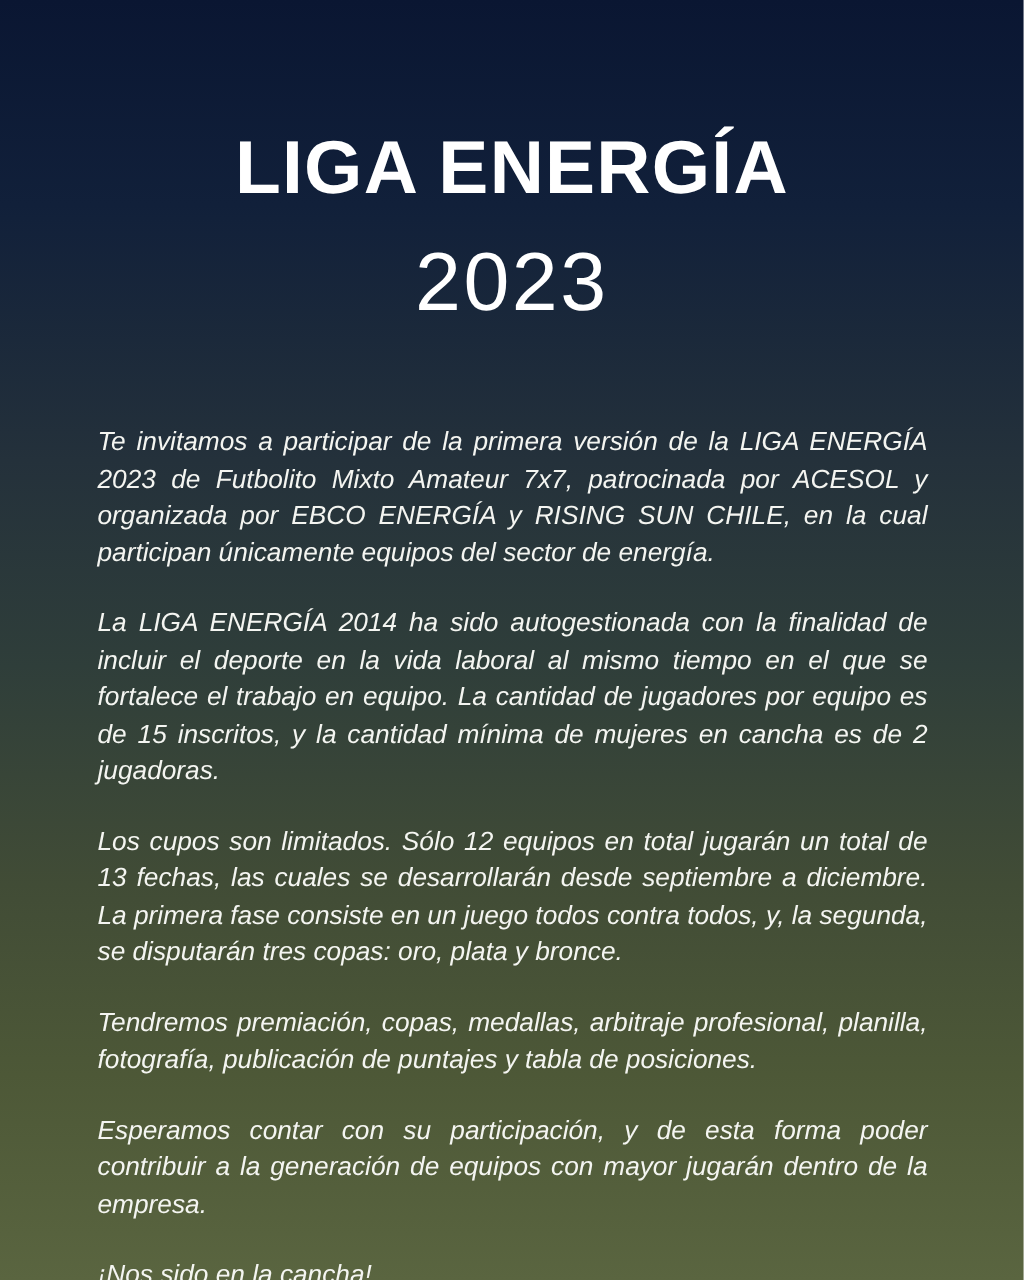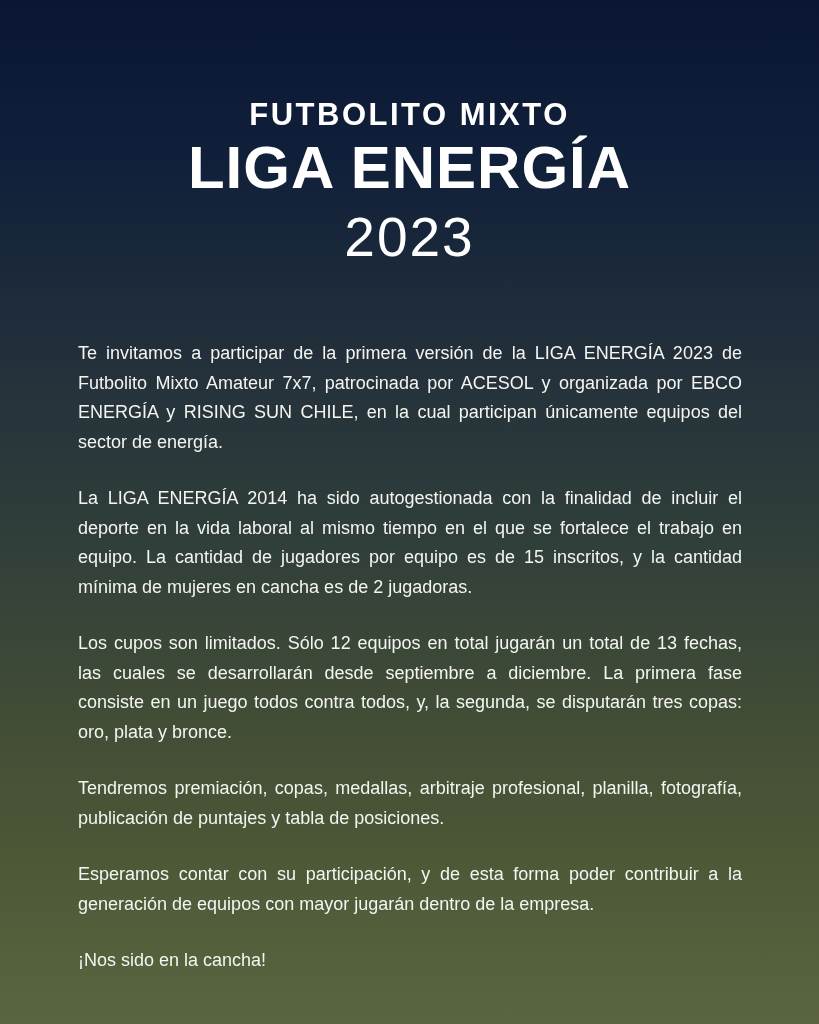--- a/index.html
+++ b/index.html
@@ -38,47 +38,47 @@
     line-height: 1.1;
   }
   .title {
     font-size: 60px;
     font-weight: 700;
     letter-spacing: 1px;
     line-height: 1.08;
     margin-top: 4px;
   }
   .year {
-    font-size: 55px;
+    font-size: 66px;
     font-weight: 300;
     letter-spacing: 2px;
     line-height: 1.1;
-    margin-top: 6px;
+    margin-top: 22px;
   }
   .body-text {
     position: absolute;
     top: 339px;
     left: 78px;
     width: 664px;
   }
   .body-text p {
     margin: 0 0 27px 0;
-    font-size: 18px;
+    font-size: 21px;
     line-height: 29.5px;
     text-align: justify;
     color: var(--text, #f4f5f1);
+    font-style: italic;
   }
   .body-text p:last-child { margin-bottom: 0; }
 </style>
 </head>
 <body>
 
 <div class="poster" style="--bg-top: #0a1632; --bg-mid: #2f3e3a; --bg-bottom: #5a6540; --text: #f4f5f1;">
   <header class="header">
-    <div class="supertitle">FUTBOLITO MIXTO</div>
     <div class="title">LIGA ENERGÍA</div>
     <div class="year">2023</div>
   </header>
 
   <main class="body-text">
     <p>Te invitamos a participar de la primera versión de la LIGA ENERGÍA 2023 de Futbolito Mixto Amateur 7x7, patrocinada por ACESOL y organizada por EBCO ENERGÍA y RISING SUN CHILE, en la cual participan únicamente equipos del sector de energía.</p>
     <p>La LIGA ENERGÍA 2014 ha sido autogestionada con la finalidad de incluir el deporte en la vida laboral al mismo tiempo en el que se fortalece el trabajo en equipo. La cantidad de jugadores por equipo es de 15 inscritos, y la cantidad mínima de mujeres en cancha es de 2 jugadoras.</p>
     <p>Los cupos son limitados. Sólo 12 equipos en total jugarán un total de 13 fechas, las cuales se desarrollarán desde septiembre a diciembre. La primera fase consiste en un juego todos contra todos, y, la segunda, se disputarán tres copas: oro, plata y bronce.</p>
     <p>Tendremos premiación, copas, medallas, arbitraje profesional, planilla, fotografía, publicación de puntajes y tabla de posiciones.</p>
     <p>Esperamos contar con su participación, y de esta forma poder contribuir a la generación de equipos con mayor jugarán dentro de la empresa.</p>

